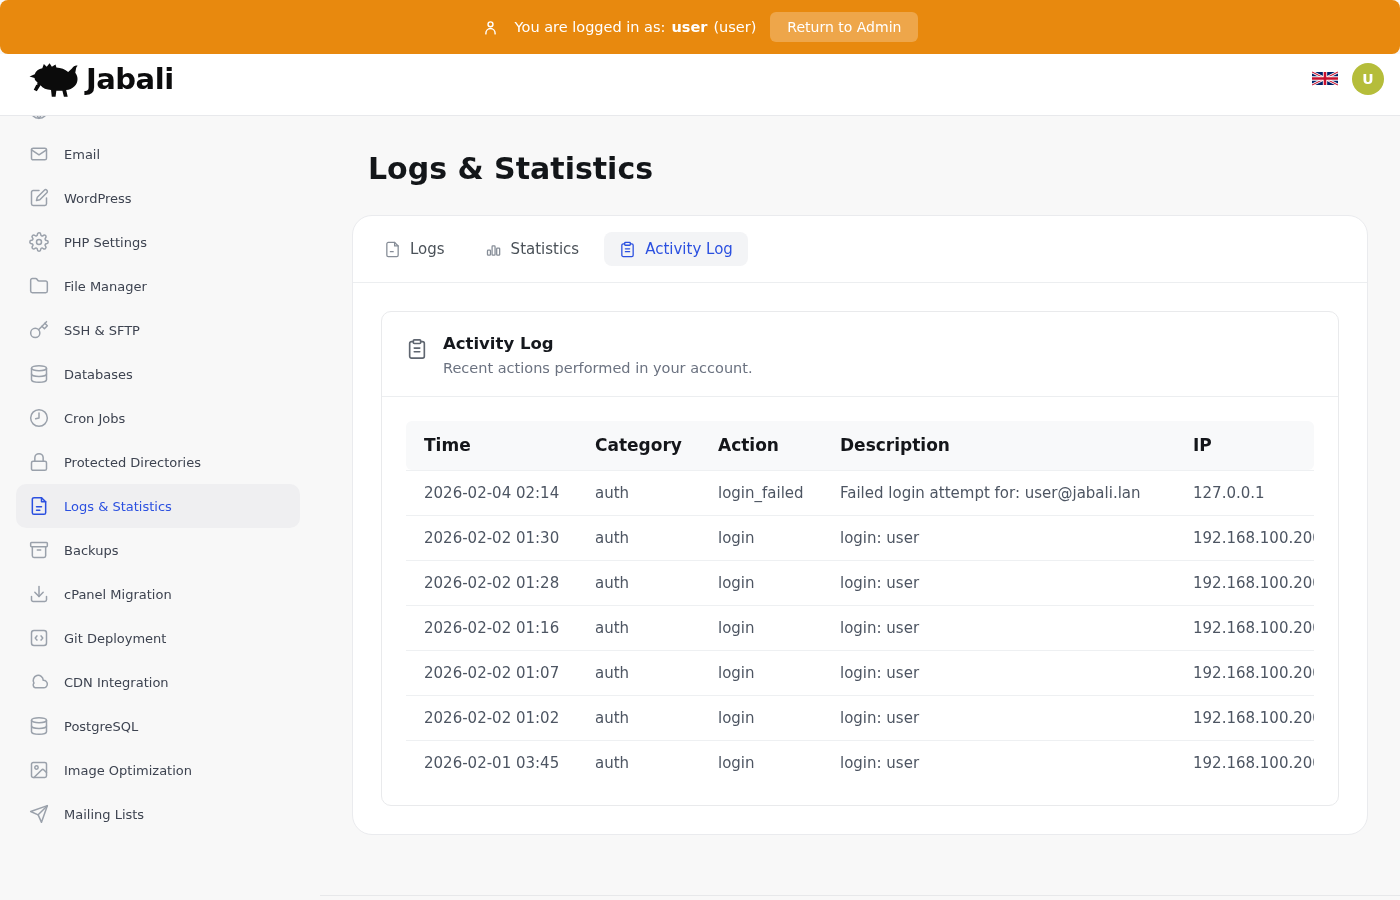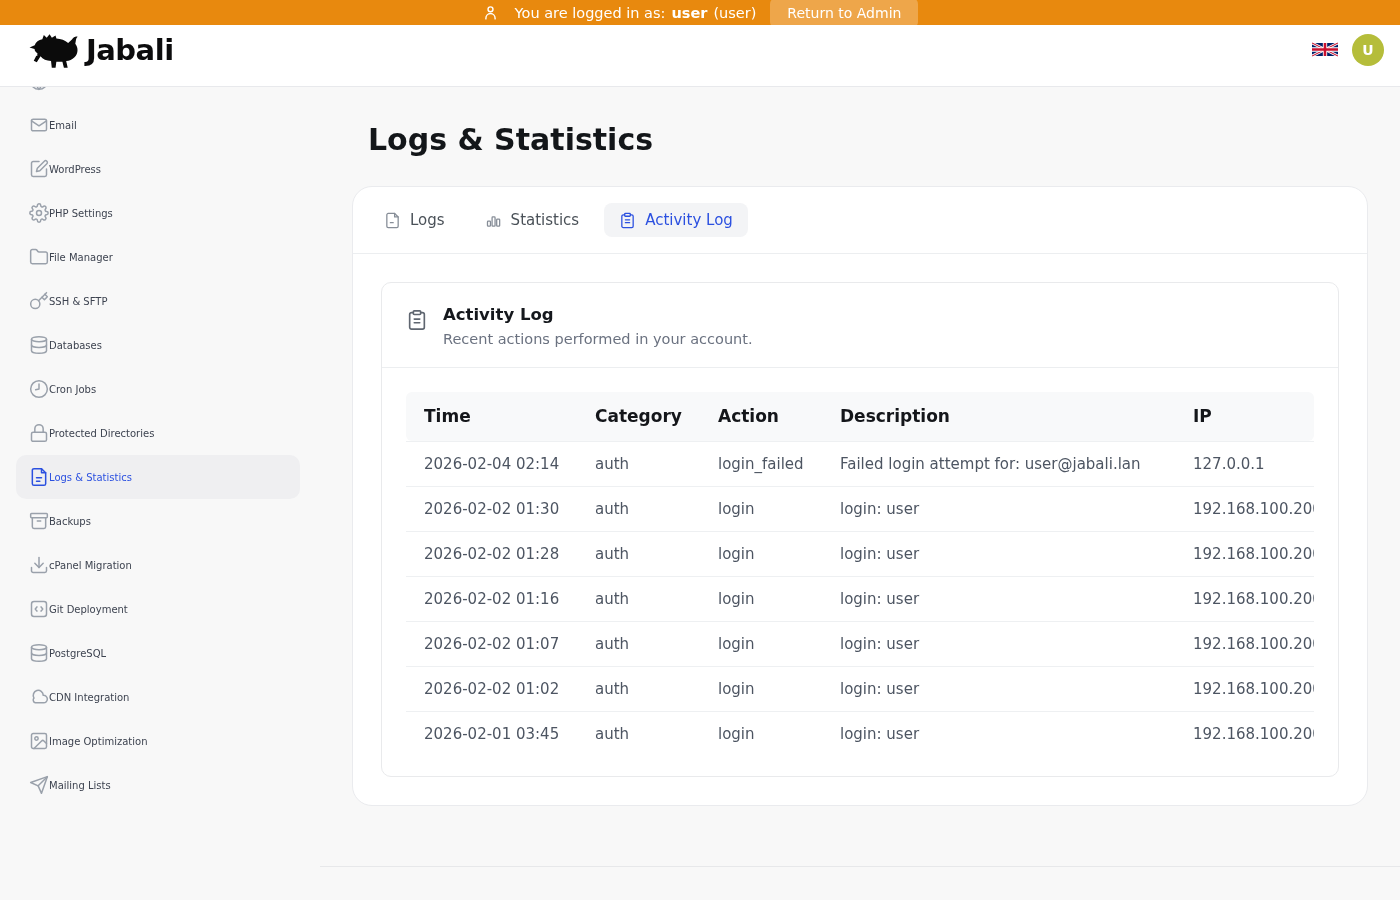--- a/index.html
+++ b/index.html
@@ -10,23 +10,23 @@
   *{box-sizing:border-box;}
   html,body{margin:0;padding:0;}
   body{
     width:1400px;height:900px;overflow:hidden;
     background:#f8f8f8;
     font-family:"DejaVu Sans","Liberation Sans",sans-serif;
     color:#1f2937;
   }
   
   .topbar{
-    height:25px;background:var(--accent-orange,#e8890e);
+    height:54px;background:var(--accent-orange,#e8890e);
     display:flex;align-items:center;justify-content:center;gap:14px;
-    color:#fff;font-size:14.5px;
+    color:#fff;font-size:14.5px;border-radius:8px;
   }
   .topbar .msg{display:flex;align-items:center;gap:6px;white-space:pre;}
   .topbar .msg b{font-weight:700;}
   .topbar .user-ic{display:flex;align-items:center;margin-right:2px;}
   .return-btn{
     background:rgba(255,255,255,0.25);border:none;color:#fff;
     font-family:inherit;font-size:14px;padding:7px 17px;border-radius:6px;cursor:pointer;
   }
   
   .appbar{
@@ -45,23 +45,23 @@
     font-size:14px;font-weight:700;cursor:pointer;
   }
   
   .layout{display:flex;height:795px;}
   .sidebar{
     width:320px;flex:0 0 320px;padding:0 20px 0 16px;
     overflow:hidden;
   }
   .side-list{margin-top:-28px;}
   .side-item{
-    height:44px;display:flex;align-items:center;
+    height:44px;display:flex;align-items:center;gap:15px;
     padding:0 13px;border-radius:10px;cursor:pointer;
-    color:#3d4350;font-size:10px;
+    color:#3d4350;font-size:13px;
   }
   .side-item .icon{display:flex;align-items:center;color:#9aa1ab;flex:0 0 auto;}
   .side-item.active{background:#efeff1;color:var(--primary-blue,#2b50e0);}
   .side-item.active .icon{color:var(--primary-blue,#2b50e0);}
   
   .main{flex:1;padding:0 32px;}
   .page-title{
     margin:35px 0 0 16px;font-size:30px;line-height:36px;
     font-weight:800;color:#131619;
   }
@@ -274,35 +274,35 @@
                 <path d="m9.5 9.5-2 2.5 2 2.5"></path>
                 <path d="m14.5 9.5 2 2.5-2 2.5"></path>
               </svg>
             </span>
             <span class="label">Git Deployment</span>
           </div>
 
           <div class="side-item">
             <span class="icon">
               <svg width="20" height="20" viewBox="0 0 24 24" fill="none" stroke="currentColor" stroke-width="1.8" stroke-linecap="round" stroke-linejoin="round">
+                <path d="M17.5 19a4.5 4.5 0 1 0-.42-8.98 6 6 0 1 0-11.08 3.24A3.5 3.5 0 0 0 7.5 19Z"></path>
+              </svg>
+            </span>
+            <span class="label">CDN Integration</span>
+          </div>
+
+          <div class="side-item">
+            <span class="icon">
+              <svg width="20" height="20" viewBox="0 0 24 24" fill="none" stroke="currentColor" stroke-width="1.8" stroke-linecap="round" stroke-linejoin="round">
                 <ellipse cx="12" cy="5" rx="9" ry="3"></ellipse>
                 <path d="M3 5v14a9 3 0 0 0 18 0V5"></path>
                 <path d="M3 12a9 3 0 0 0 18 0"></path>
               </svg>
             </span>
             <span class="label">PostgreSQL</span>
-          </div>
-
-          <div class="side-item">
-            <span class="icon">
-              <svg width="20" height="20" viewBox="0 0 24 24" fill="none" stroke="currentColor" stroke-width="1.8" stroke-linecap="round" stroke-linejoin="round">
-                <path d="M17.5 19a4.5 4.5 0 1 0-.42-8.98 6 6 0 1 0-11.08 3.24A3.5 3.5 0 0 0 7.5 19Z"></path>
-              </svg>
-            </span>
-            <span class="label">CDN Integration</span>
           </div>
 
           <div class="side-item">
             <span class="icon">
               <svg width="20" height="20" viewBox="0 0 24 24" fill="none" stroke="currentColor" stroke-width="1.8" stroke-linecap="round" stroke-linejoin="round">
                 <rect x="3" y="3" width="18" height="18" rx="2"></rect>
                 <circle cx="9" cy="9" r="2"></circle>
                 <path d="m21 15-3.09-3.09a2 2 0 0 0-2.82 0L6 21"></path>
               </svg>
             </span>

